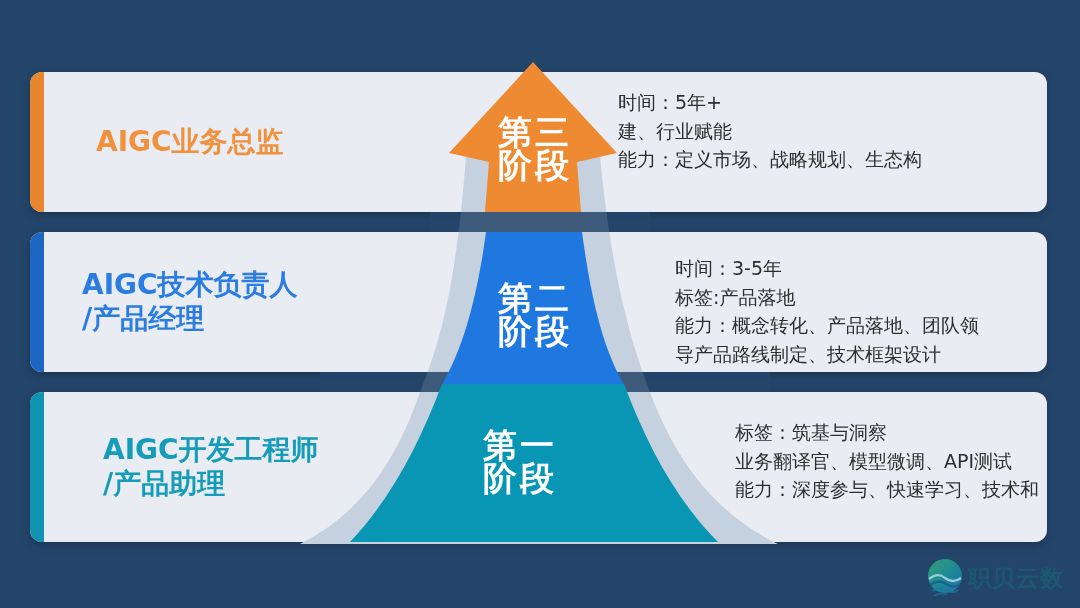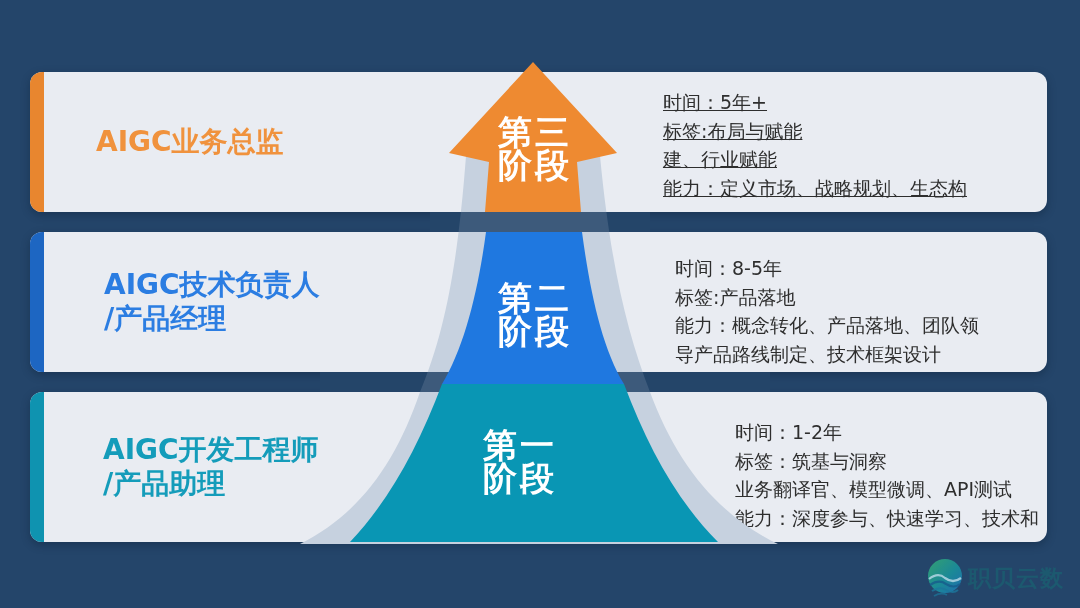--- a/index.html
+++ b/index.html
@@ -22,27 +22,27 @@
     border-radius:12px 0 0 12px;
   }
   .accent.a3{background:#e8862f;}
   .accent.a2{background:#1d66c2;}
   .accent.a1{background:#0f93b0;}
   .role{
     position:absolute;top:0;bottom:0;display:flex;flex-direction:column;
     justify-content:center;font-weight:bold;font-size:28px;line-height:34px;
   }
   .c3 .role{left:66px;color:#f0923d;}
-  .c2 .role{left:52px;color:#2b7de2;margin-left:22px;}
+  .c2 .role{left:52px;color:#2b7de2;}
   .c1 .role{left:48px;color:#149cba;margin-left:25px;}
   .details{
     position:absolute;color:#2e2e2e;font-size:19px;line-height:28.5px;
     font-weight:500;white-space:nowrap;
   }
-  .c3 .details{left:633px;top:16px;text-decoration:underline;}
+  .c3 .details{left:588px;top:16px;}
   .c2 .details{left:645px;top:22px;}
   .c1 .details{left:705px;top:26px;}
   
   #arrow-svg{position:absolute;left:0;top:0;z-index:2;pointer-events:none;}
   .stage-label{
     position:absolute;z-index:3;color:#ffffff;font-weight:bold;
     font-size:34px;line-height:33px;letter-spacing:3px;text-align:center;
     width:120px;margin-left:-60px;pointer-events:none;
   }
   .stage-label.l3{left:535px;top:116px;}
@@ -63,48 +63,46 @@
 <div id="canvas">
 
   <div class="card c3">
     <div class="accent a3"></div>
     <div class="role">
       <span>AIGC业务总监</span>
       <span></span>
     </div>
     <div class="details">
       <div>时间：5年+</div>
-      <div>标签:布局与赋能</div>
       <div>建、行业赋能</div>
       <div>能力：定义市场、战略规划、生态构</div>
     </div>
   </div>
 
   <div class="card c2">
     <div class="accent a2"></div>
     <div class="role">
       <span>AIGC技术负责人</span>
       <span>/产品经理</span>
     </div>
     <div class="details">
-      <div>时间：8-5年</div>
+      <div>时间：3-5年</div>
       <div>标签:产品落地</div>
       <div>能力：概念转化、产品落地、团队领</div>
       <div>导产品路线制定、技术框架设计</div>
     </div>
   </div>
 
   <div class="card c1">
     <div class="accent a1"></div>
     <div class="role">
       <span>AIGC开发工程师</span>
       <span>/产品助理</span>
     </div>
     <div class="details">
-      <div>时间：1-2年</div>
       <div>标签：筑基与洞察</div>
       <div>业务翻译官、模型微调、API测试</div>
       <div>能力：深度参与、快速学习、技术和</div>
     </div>
   </div>
 
   <svg id="arrow-svg" width="1080" height="608" viewBox="0 0 1080 608">
 
     <path fill="#c6d1df" d="M 466,156
              C 458,260 446,330 420,392

